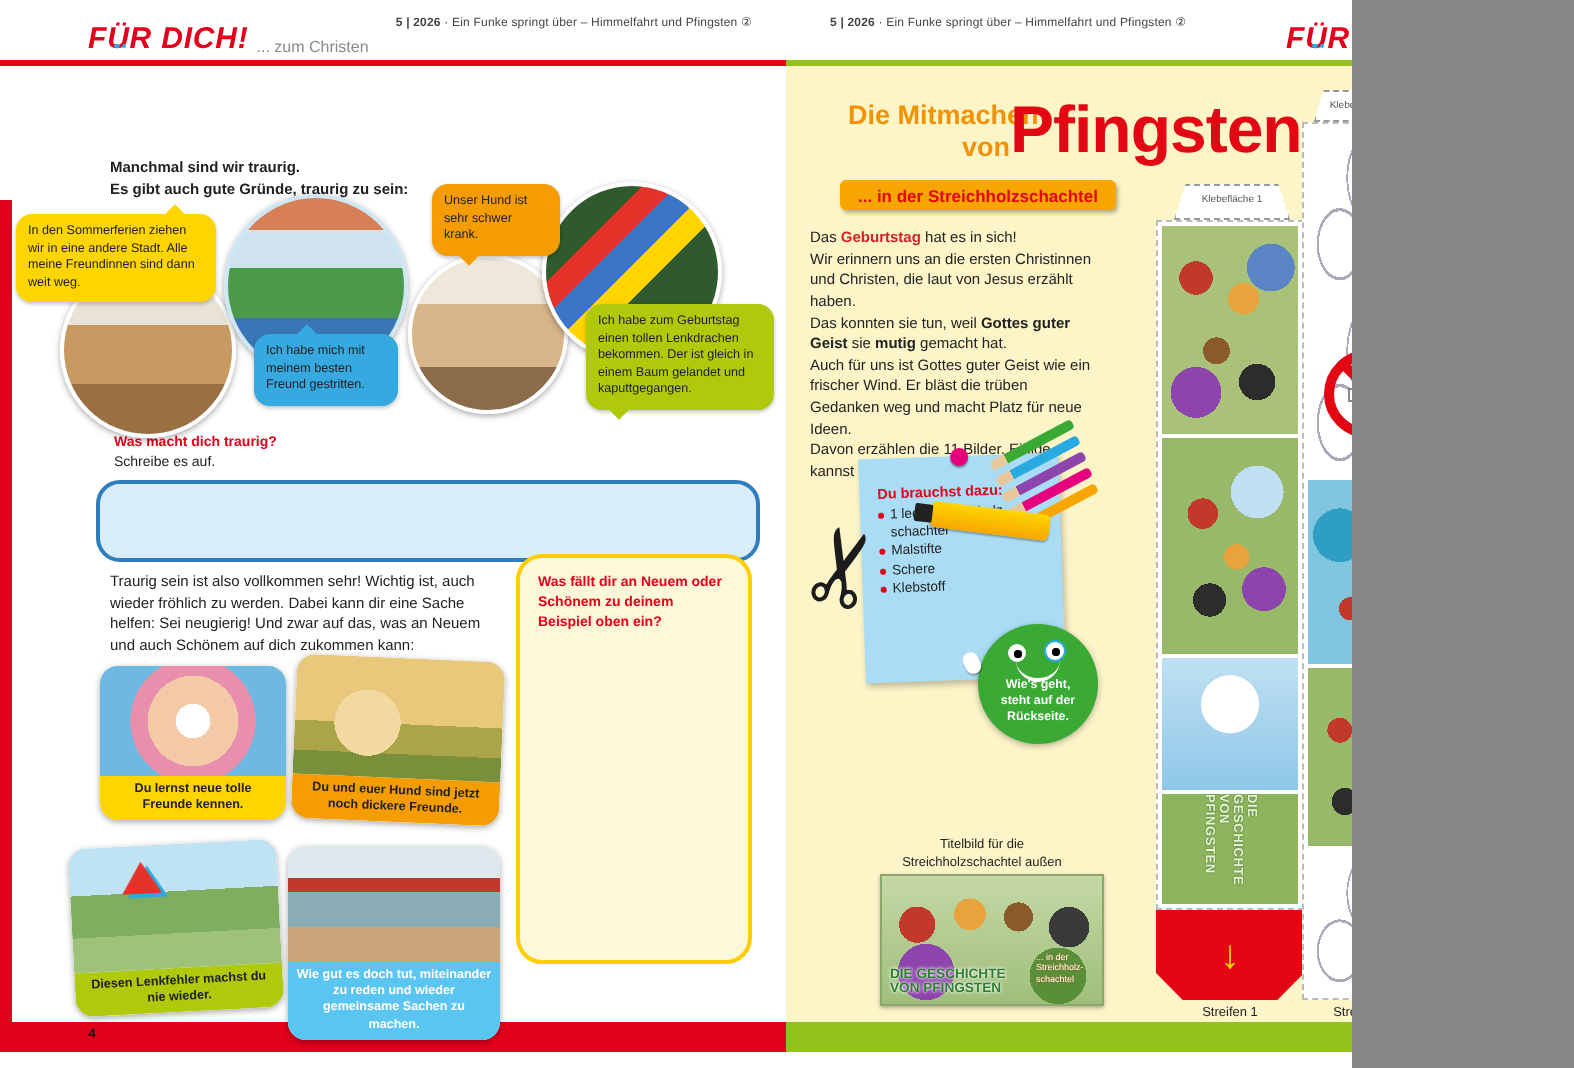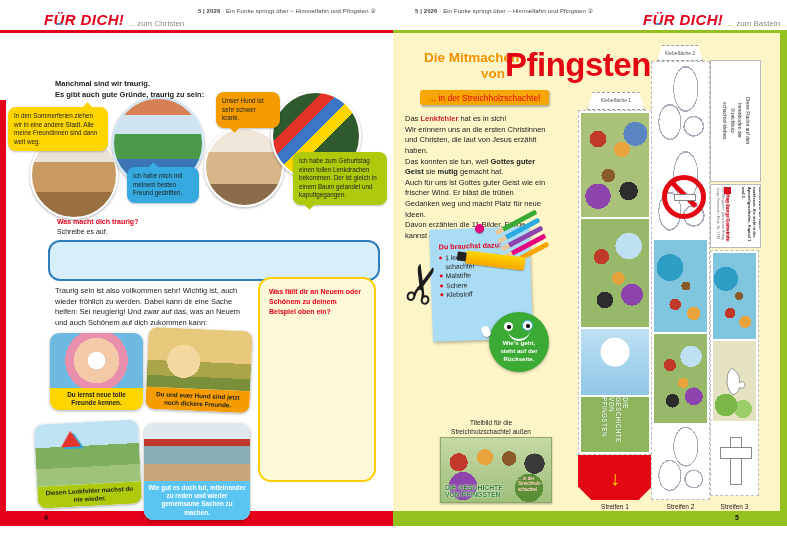--- a/index.html
+++ b/index.html
@@ -1,16 +1,16 @@
 <!DOCTYPE html>
 <html><head>
 <meta charset="utf-8">
 <style>
   html,body{margin:0;padding:0;background:#888;}
-  #canvas{position:relative;width:787px;height:534px;background:#fff;overflow:hidden;
+  #canvas{position:relative;width:676px;height:534px;background:#fff;overflow:hidden;
           font-family:"Liberation Sans",sans-serif;color:#222;}
   .abs{position:absolute;}
   .page{position:absolute;top:0;height:534px;overflow:hidden;}
   #pageL{left:0;width:393px;}
   #pageR{left:393px;width:394px;}
   
   .logo{font-style:italic;font-weight:900;font-size:15px;color:#e2001a;letter-spacing:.4px;position:relative;}
   .logo .dots{position:absolute;top:0;left:13px;width:8px;height:3px;}
   .logo .dots i{display:inline-block;width:2.5px;height:2.5px;border-radius:50%;background:#29abe2;margin-right:1px;}
   .tagline{font-size:8px;color:#8a8a8a;margin-left:4px;}
@@ -29,21 +29,21 @@
   .ybox{background:#fdf8d7;border:2px solid #ffcd00;border-radius:13px;padding:8px 9px;box-sizing:border-box;}
   .pcard{border-radius:9px;overflow:hidden;box-shadow:0 1px 3px rgba(0,0,0,.35);background:#fff;z-index:2;}
   .pimg{width:100%;}
   .pcap{font-size:6.3px;line-height:1.3;text-align:center;padding:3px 4px;font-weight:bold;}
   .footer{height:15px;width:100%;top:511px;left:0;}
   .pnum{font-size:7px;color:#111;top:514px;font-weight:bold;}
   
   .ybg{background:#fdf5c8;}
   .tOr{color:#f39200;font-weight:900;font-size:13.5px;}
   .tRed{color:#e30613;font-weight:900;font-size:33px;letter-spacing:-.5px;}
-  .badge{background:#f7a600;color:#e30613;font-weight:normal;font-size:8.5px;padding:2.5px 9px;border-radius:3px;box-shadow:1px 1.5px 2px rgba(0,0,0,.3);text-align:right;}
+  .badge{background:#f7a600;color:#e30613;font-weight:bold;font-size:8.5px;padding:2.5px 9px;border-radius:3px;box-shadow:1px 1.5px 2px rgba(0,0,0,.3);text-align:right;}
   .bodyR{font-size:7.5px;line-height:1.42;white-space:pre-line;}
   .note{background:#aaddf5;transform:rotate(-2deg);box-shadow:1px 2px 3px rgba(0,0,0,.25);padding:13px 8px 6px 9px;box-sizing:border-box;}
   .noteTitle{color:#e2001a;font-weight:bold;font-size:7.2px;margin-bottom:2px;}
   .note ul{margin:0;padding:0;list-style:none;font-size:6.8px;line-height:1.35;}
   .note li{position:relative;padding-left:6px;}
   .note li .dot{position:absolute;left:0;top:3px;width:3px;height:3px;border-radius:50%;background:#e2001a;}
   .pin{width:9px;height:9px;border-radius:50%;background:#e6007e;box-shadow:0 1px 1px rgba(0,0,0,.4);}
   .pencil{position:absolute;height:5px;border-radius:2px;transform:rotate(-28deg);}
   .glue{background:linear-gradient(180deg,#ffd500,#f7a600);border-radius:3px;transform:rotate(7deg);box-shadow:0 1px 1px rgba(0,0,0,.3);}
   .gluecap{position:absolute;left:-8px;top:2px;width:9px;height:9px;background:#222;border-radius:1px;}
@@ -198,21 +198,21 @@
     </div>
     <div class="abs rule" style="background-color: rgb(149, 193, 31);"></div>
     <div class="abs ybg" style="left:0;top:33px;width:394px;height:478px;"></div>
     <div class="abs" style="left: 387px; top: 33px; width: 7px; height: 478px; background-color: rgb(149, 193, 31);"></div>
 
     <div class="abs tOr" style="left:31px;top:50px;">Die Mitmachen</div>
     <div class="abs tOr" style="left:88px;top:66px;">von</div>
     <div class="abs tRed" style="left:112px;top:46px;">Pfingsten</div>
     <div class="abs badge" style="left:27px;top:90px;">... in der Streichholzschachtel</div>
 
-    <div class="abs bodyR" style="left:12px;top:114px;width:142px;"><span>Das </span><span class="b" style="color: rgb(210, 35, 42);">Lenkfehler</span><span> hat es in sich!
+    <div class="abs bodyR" style="left:12px;top:114px;width:142px;"><span>Das </span><span class="b" style="color: rgb(210, 35, 42);">Geburtstag</span><span> hat es in sich!
 Wir erinnern uns an die ersten Christinnen und Christen, die laut von Jesus erzählt haben.
 Das konnten sie tun, weil </span><span class="b">Gottes guter Geist</span><span> sie </span><span class="b">mutig</span><span> gemacht hat.
 Auch für uns ist Gottes guter Geist wie ein frischer Wind. Er bläst die trüben Gedanken weg und macht Platz für neue Ideen.
 Davon erzählen die 11 Bilder. Einige kannst du selbst ausmalen.</span></div>
 
     <div class="abs note" style="left:38px;top:228px;width:100px;height:112px;">
       <span class="abs pin" style="left:46px;top:-4px;"></span>
       <div class="noteTitle">Du brauchst dazu:</div>
       <ul>
         <li><span class="dot"></span><span>1 leere Streichholz­schachtel</span></li>

